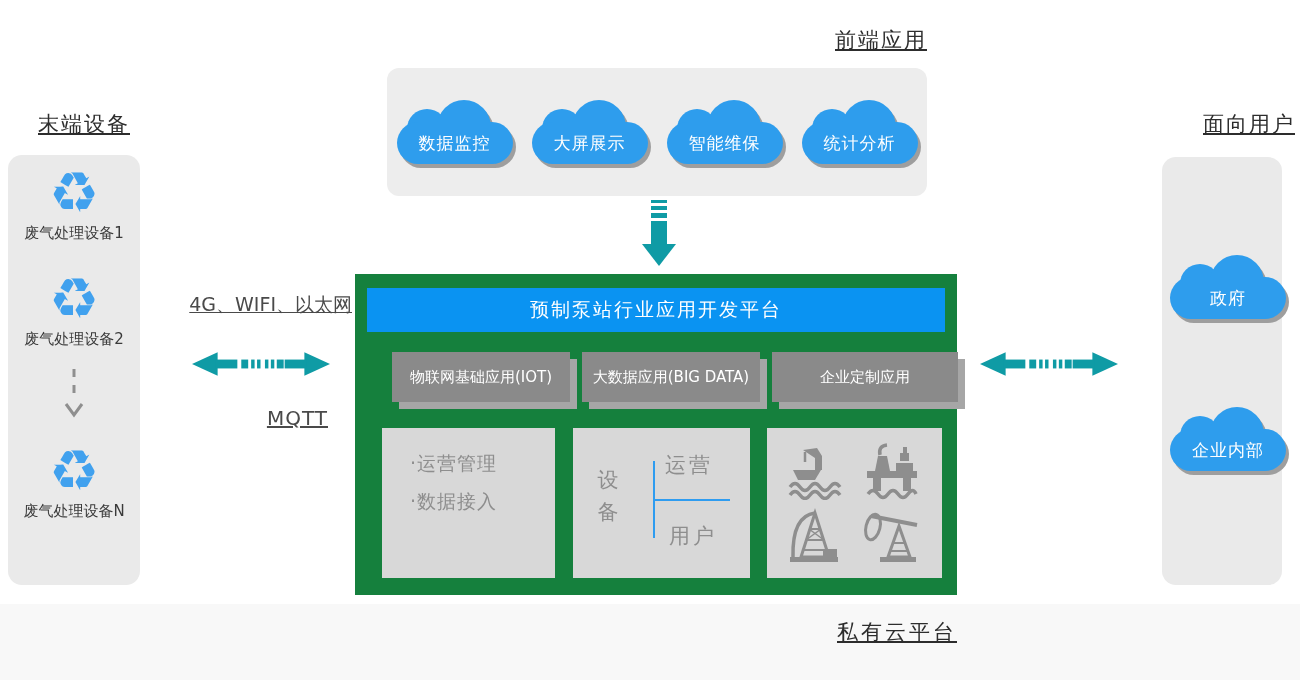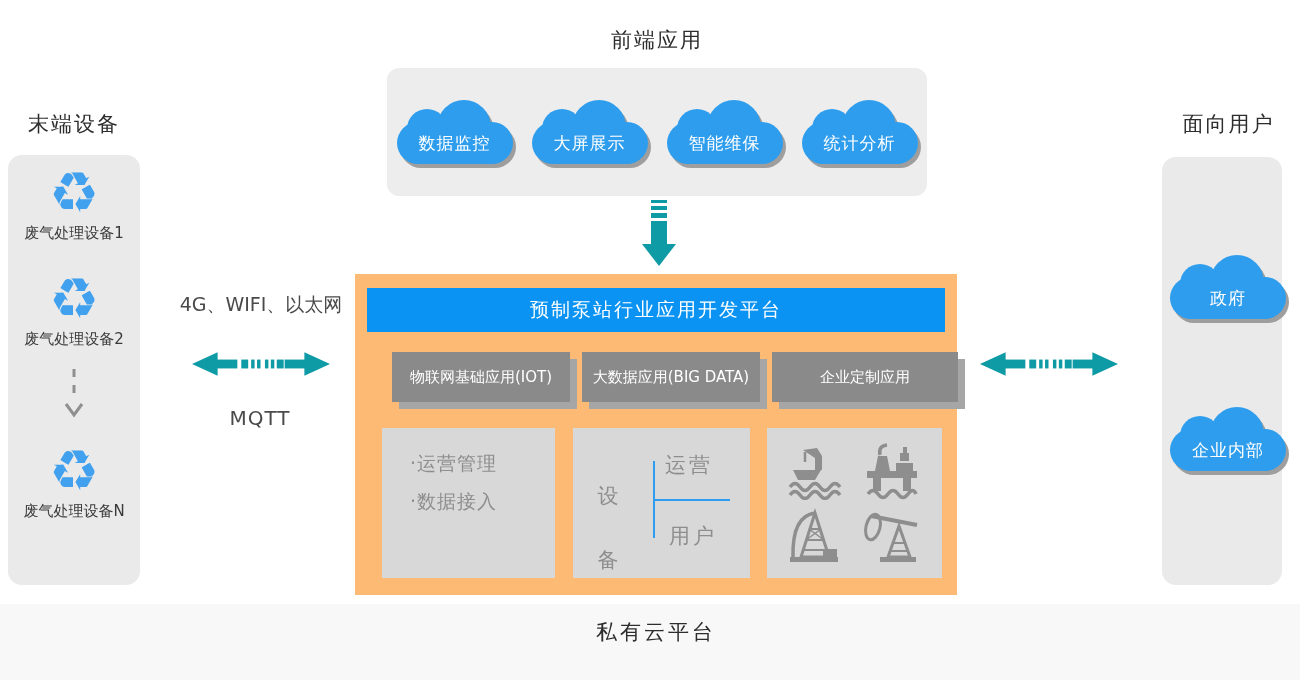--- a/index.html
+++ b/index.html
@@ -3,21 +3,21 @@
 <meta charset="utf-8">
 <style>
   html,body{margin:0;padding:0;}
   body{
     width:1300px;height:680px;position:relative;background:#ffffff;
     font-family:"DejaVu Sans","Liberation Sans",sans-serif;
     overflow:hidden;
   }
   .abs{position:absolute;}
   .title{font-size:21px;color:#2d2d2d;letter-spacing:2px;}
-  .center{text-align:center;}
+  .center{text-align:right;text-decoration:underline;}
 
   
   .footer-band{left:0;top:604px;width:1300px;height:76px;background:#f8f8f8;}
   .footer-label{left:355px;top:618px;width:602px;font-size:21px;color:#2d2d2d;letter-spacing:3px;}
 
   
   .frontend-title{left:387px;top:26px;width:540px;}
   .frontend-box{
     left:387px;top:68px;width:540px;height:128px;background:#ededed;border-radius:12px;
     display:flex;align-items:center;justify-content:center;gap:19px;
@@ -44,39 +44,39 @@
   .dash-connector{margin-top:18px;}
   .dev-n{margin-top:24px;}
 
   
   .link-protocols{left:170px;top:292px;width:182px;font-size:19px;color:#4a4a4a;white-space:nowrap;}
   .arrow-left{left:192px;top:350px;}
   .link-mqtt{left:192px;top:406px;width:136px;font-size:20px;color:#4a4a4a;letter-spacing:1px;}
   .arrow-right{left:980px;top:350px;}
 
   
-  .platform-box{left:355px;top:274px;width:602px;height:321px;background:#fdba74;}
+  .platform-box{left:355px;top:274px;width:602px;height:321px;background:#15803d;}
   .platform-header{
     position:absolute;left:12px;top:14px;width:578px;height:44px;background:#0a93f2;
     color:#ffffff;font-size:19px;letter-spacing:2px;
     display:flex;align-items:center;justify-content:center;
   }
   .tab{
     position:absolute;top:78px;height:50px;background:#8a8a8a;box-shadow:7px 7px 0 #a6a6a6;
     color:#ffffff;font-size:15px;display:flex;align-items:center;justify-content:center;white-space:nowrap;margin-left:17px;
   }
   .tab-1{left:20px;width:178px;}
   .tab-2{left:210px;width:178px;}
   .tab-3{left:400px;width:186px;}
   .panel{position:absolute;top:154px;height:150px;background:#d8d8d8;}
   .panel-1{left:27px;width:173px;}
   .panel-2{left:218px;width:177px;}
   .panel-3{left:412px;width:175px;}
   .bullet-list{padding:16px 0 0 28px;font-size:19px;line-height:38px;color:#8e8e8e;letter-spacing:1px;}
-  .p2-left{position:absolute;left:22px;top:36px;width:26px;font-size:21px;line-height:64px;color:#8e8e8e;text-align:center;}
+  .p2-left{position:absolute;left:22px;top:36px;width:26px;font-size:21px;line-height:32px;color:#8e8e8e;text-align:center;}
   .p2-vline{position:absolute;left:80px;top:33px;width:2px;height:77px;background:#2e9cf0;}
   .p2-hline{position:absolute;left:81px;top:71px;width:76px;height:2px;background:#2e9cf0;}
   .p2-top{position:absolute;left:92px;top:23px;font-size:21px;color:#8e8e8e;letter-spacing:3px;}
   .p2-bottom{position:absolute;left:96px;top:94px;font-size:21px;color:#8e8e8e;letter-spacing:3px;}
   .icon-grid{position:absolute;inset:0;display:grid;grid-template-columns:1fr 1fr;grid-template-rows:1fr 1fr;place-items:center;padding:10px 12px;}
 
   
   .users-title{left:1162px;top:110px;width:133px;}
   .users-box{left:1162px;top:157px;width:120px;height:428px;background:#eaeaea;border-radius:14px;}
   .cloud-gov{position:absolute;left:8px;top:98px;}

